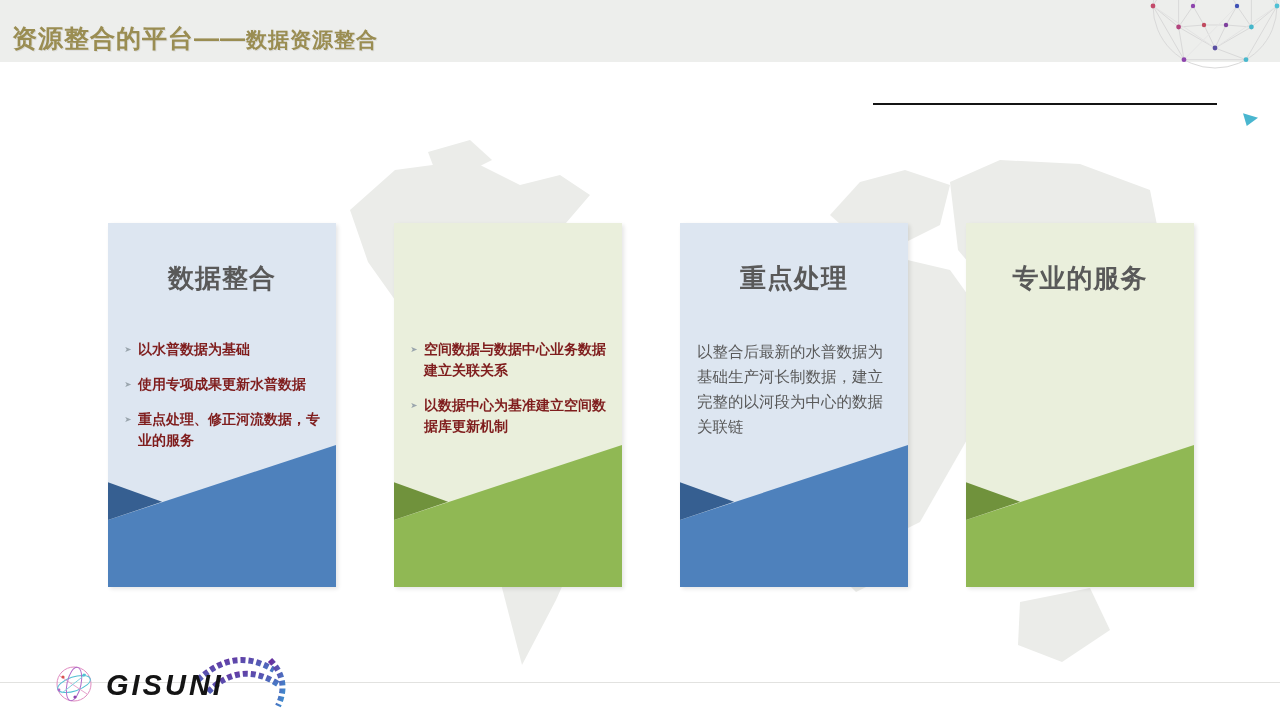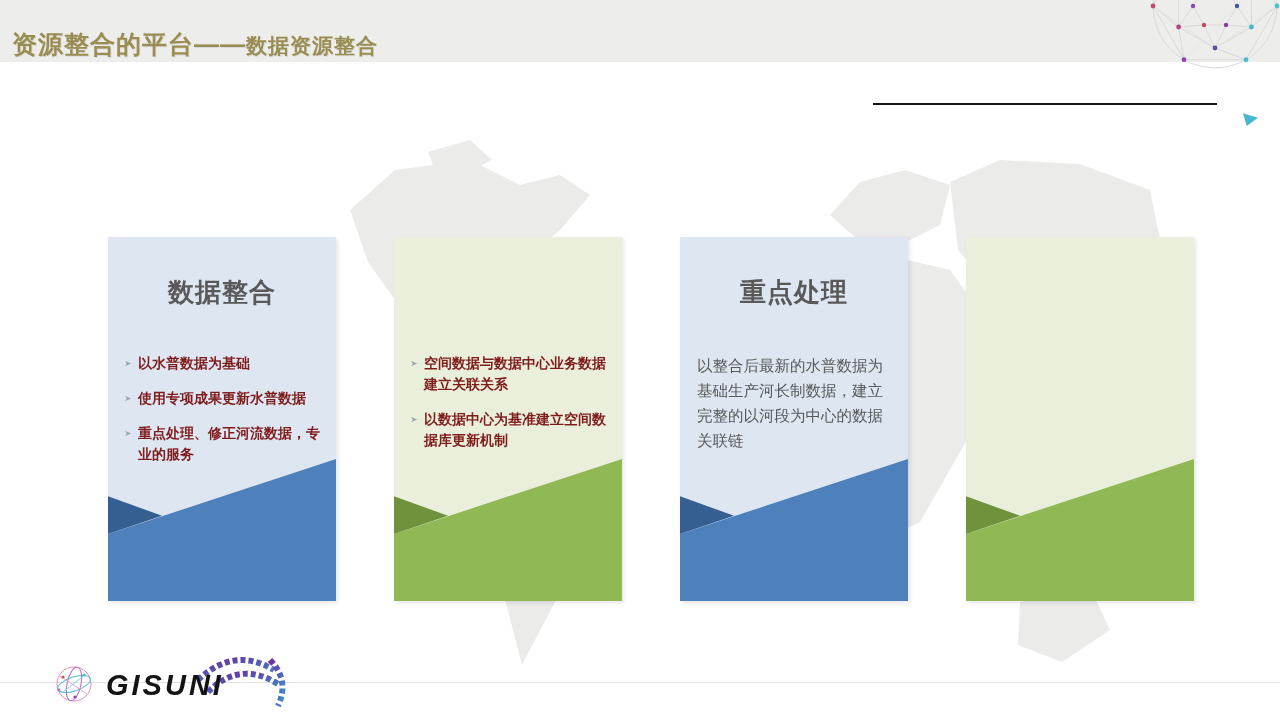--- a/index.html
+++ b/index.html
@@ -3,41 +3,41 @@
 <meta charset="utf-8">
 <style>
   html,body{margin:0;padding:0;background:#888;}
   .stage{
     position:relative;width:1280px;height:720px;margin:0 auto;
     background:#ffffff;overflow:hidden;
     font-family:"Liberation Sans","DejaVu Sans",sans-serif;
   }
   
   .header-band{position:absolute;top:0;left:0;width:1280px;height:62px;background:#edeeec;z-index:3;}
-  .page-title{position:absolute;left:12px;top:28px;z-index:4;color:#9a8d52;font-weight:bold;white-space:nowrap;
+  .page-title{position:absolute;left:12px;top:22px;z-index:4;color:#9a8d52;font-weight:bold;white-space:nowrap;
     text-shadow:1px 1px 0 rgba(0,0,0,0.08);}
   .page-title .t-main{font-size:25px;letter-spacing:1px;}
   .page-title .t-sub{font-size:21px;letter-spacing:1px;}
   .header-globe{position:absolute;top:0;right:0;z-index:4;}
   
   .map-watermark{position:absolute;left:0;top:0;z-index:1;}
   
   .badge-line{position:absolute;left:873px;top:103px;width:344px;height:2px;background:#141414;z-index:6;}
   .case-badge{
     position:absolute;left:873px;top:106px;width:364px;height:35px;z-index:5;
     background:#44aac2;color:#ffffff;font-weight:bold;font-size:17px;line-height:35px;
     padding-left:13px;box-sizing:border-box;letter-spacing:0.5px;white-space:nowrap;
     box-shadow:3px 4px 5px rgba(0,0,0,0.30);
   }
   .badge-curl{
     position:absolute;left:1243px;top:111px;width:15px;height:15px;z-index:5;
     background:#49b6cf;clip-path:polygon(0 15%,100% 45%,25% 100%);
   }
   
-  .cards-row{position:absolute;left:96px;top:237px;display:flex;gap:58px;z-index:2;padding-left:12px;}
+  .cards-row{position:absolute;left:96px;top:223px;display:flex;gap:58px;z-index:2;padding-left:12px;}
   .card{position:relative;width:228px;height:364px;overflow:hidden;box-shadow:2px 2px 4px rgba(0,0,0,0.10);}
   .card--blue{background:#dde6f1;}
   .card--green{background:#eaefdc;}
   .card__main{position:absolute;left:0;top:0;width:100%;height:100%;
     clip-path:polygon(0 81.6%,100% 61%,100% 100%,0 100%);}
   .card--blue  .card__main{background:#4e81bc;}
   .card--green .card__main{background:#90b854;}
   .card__dark{position:absolute;left:0;top:0;width:100%;height:100%;
     clip-path:polygon(0 71.2%,0 81.6%,23.7% 76.6%);}
   .card--blue  .card__dark{background:#365f91;}
@@ -162,20 +162,21 @@
       <div class="card__dark"></div>
       <h3 class="card__title">重点处理</h3>
       <div class="card__body">
         <p class="card__para">以整合后最新的水普数据为基础生产河长制数据，建立完整的以河段为中心的数据关联链</p>
       </div>
     </div>
 
     <div class="card card--green">
       <div class="card__main"></div>
       <div class="card__dark"></div>
+      <h3 class="card__title">专业的服务</h3>
     </div>
 
   </div>
 
   <div class="footer-line"></div>
 
   <svg class="footer-logo" width="270" height="66" viewBox="0 0 270 66">
     <defs>
       <linearGradient id="lg-globe" x1="0" y1="0" x2="1" y2="1">
         <stop offset="0" stop-color="#6a2b9c"></stop>

